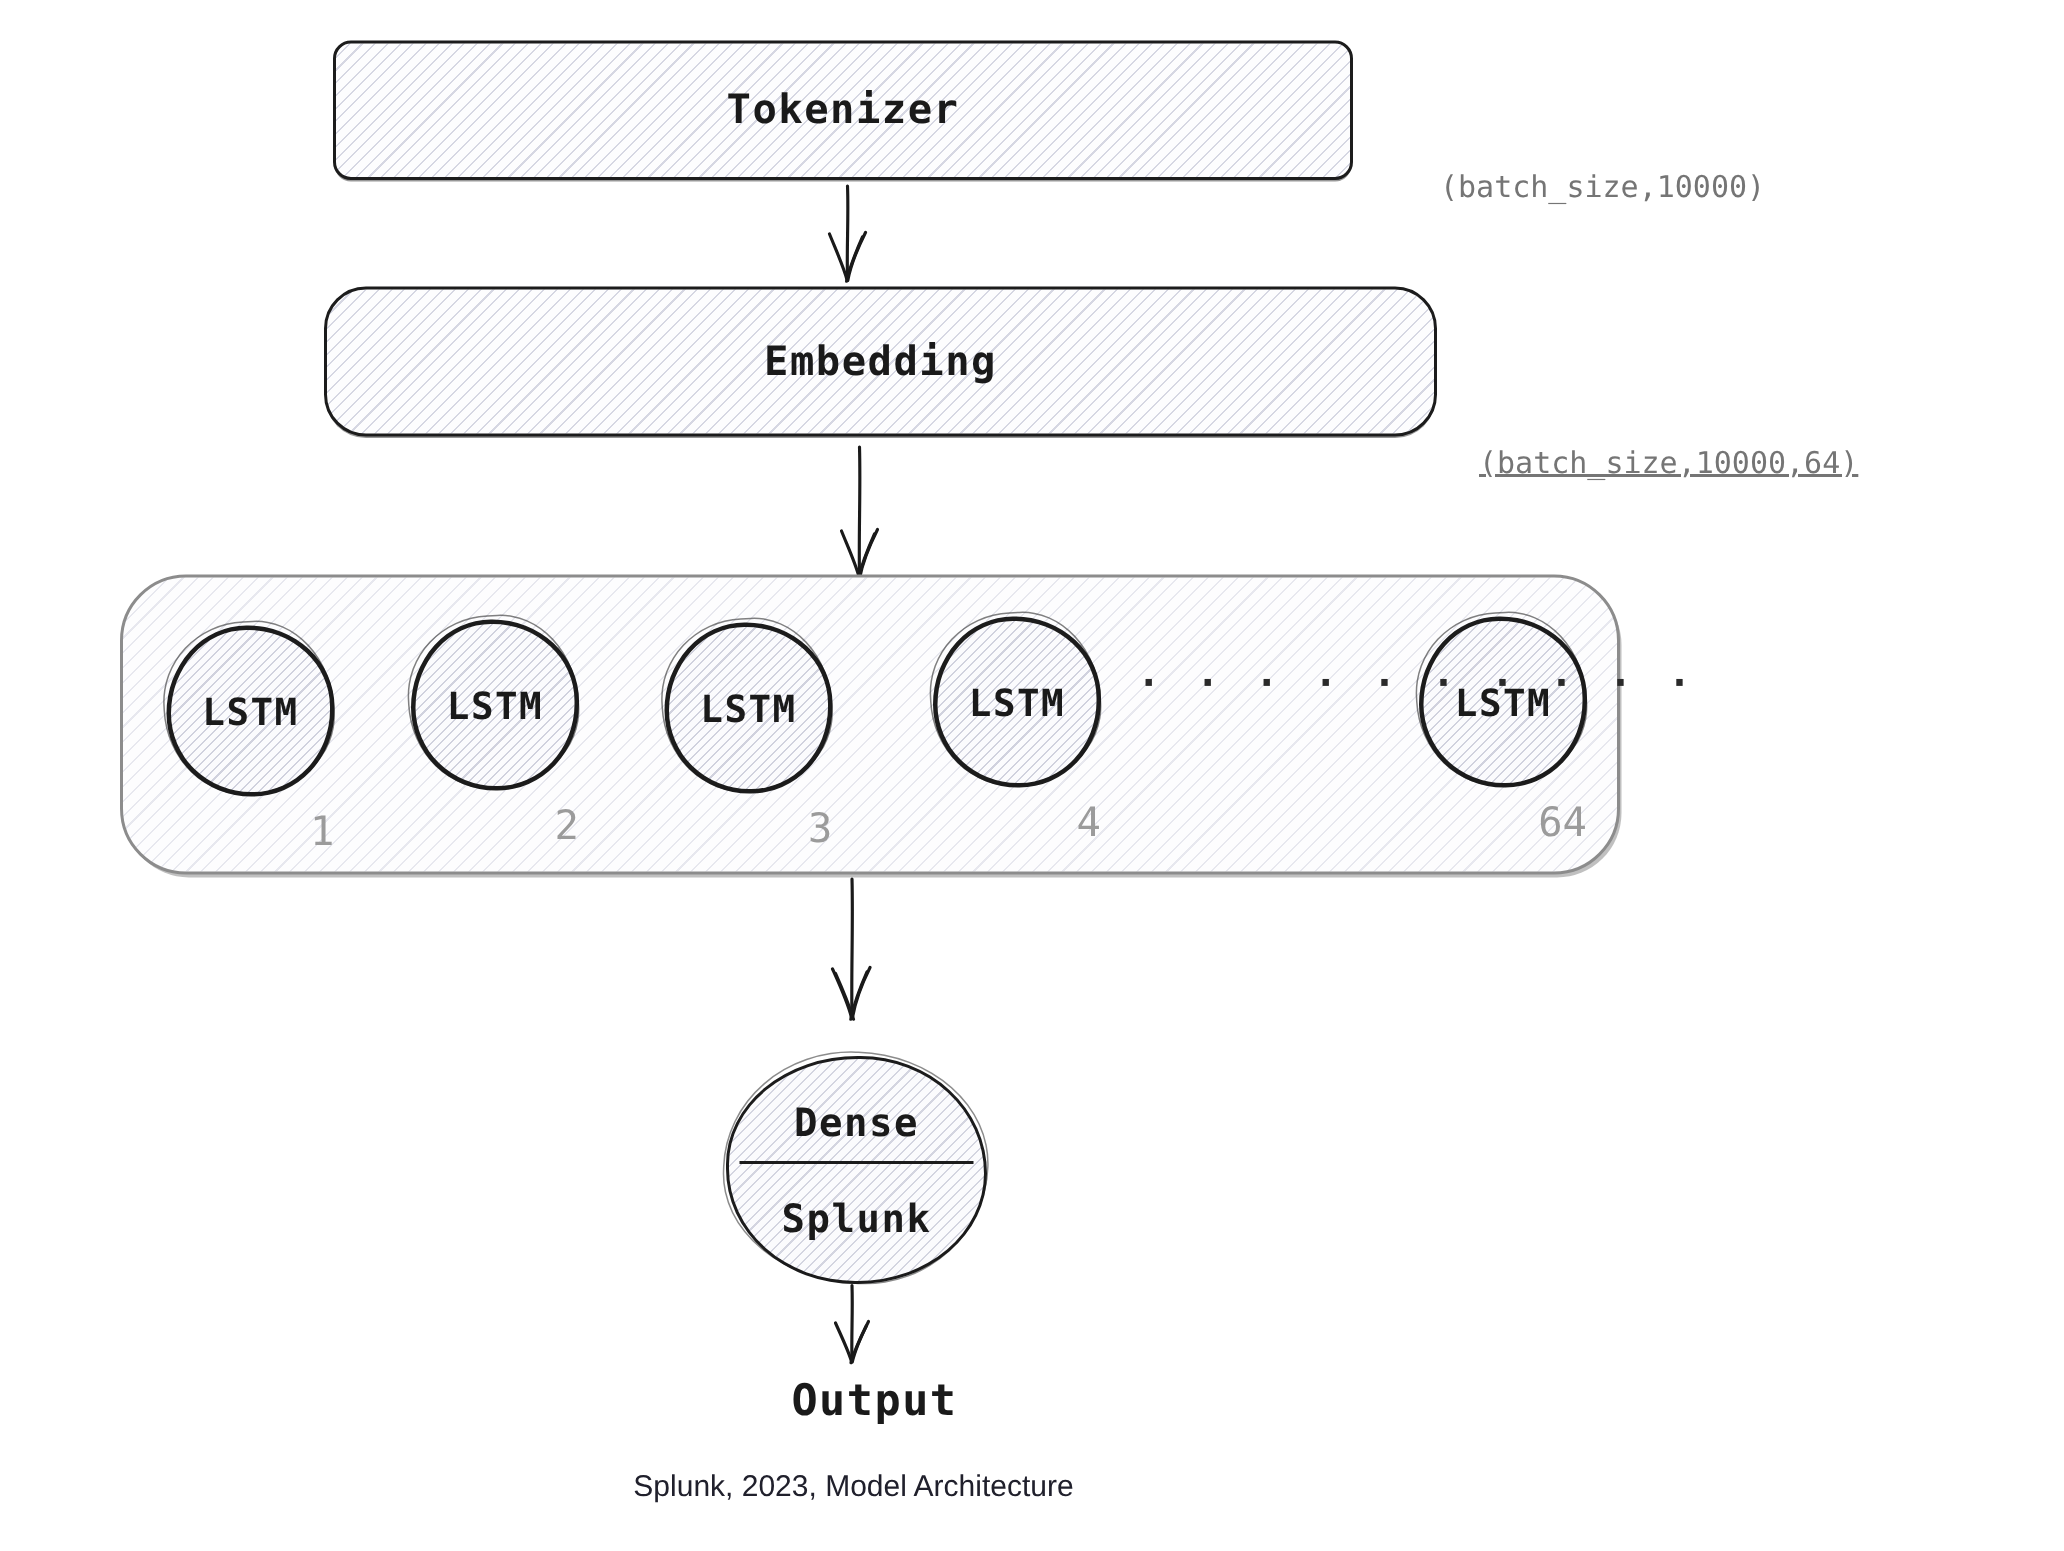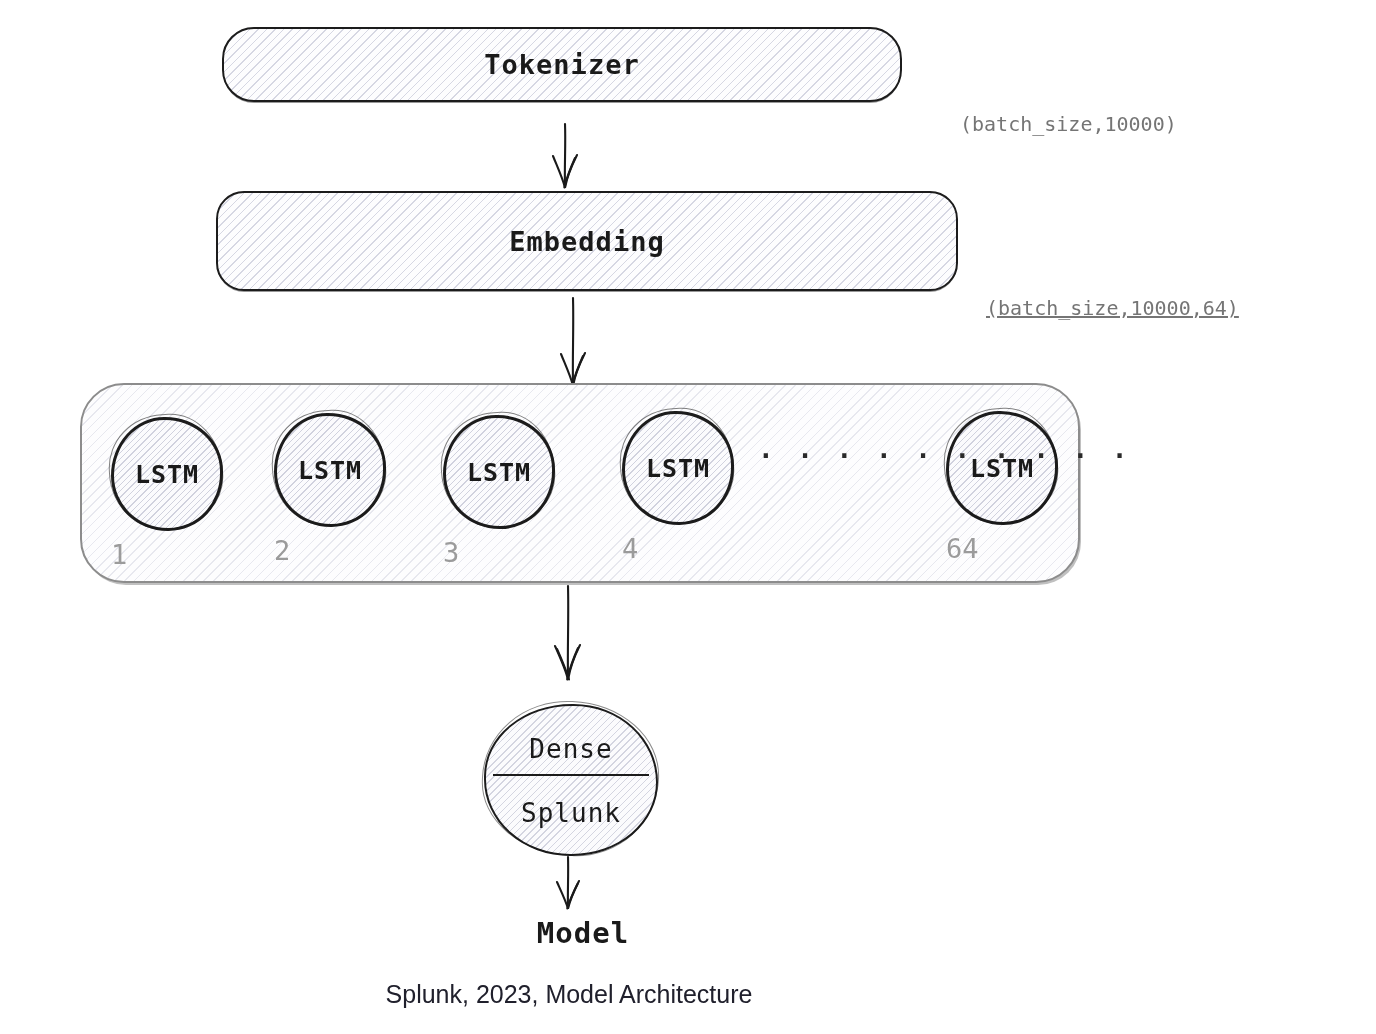--- a/index.html
+++ b/index.html
@@ -10,33 +10,33 @@
   
   .hbox{
     position:absolute;box-sizing:border-box;border:2.5px solid #1c1c1c;
     background:
       repeating-linear-gradient(135deg, rgba(124,128,164,0.30) 0px, rgba(124,128,164,0.30) 1px, transparent 1px, transparent 6px),
       #fdfdfe;
     display:flex;align-items:center;justify-content:center;
     box-shadow:0 2px 0 -1px rgba(26,26,26,0.45);
   }
   .hbox .label{font-size:27px;font-weight:bold;letter-spacing:1px;}
-  #tokenizer-box{left:222px;top:27px;width:680px;height:75px;border-radius:32px;}
+  #tokenizer-box{left:222px;top:27px;width:680px;height:93px;border-radius:12px;}
   #embedding-box{left:216px;top:191px;width:742px;height:100px;border-radius:28px;}
 
   
   #lstm-container{
     position:absolute;left:80px;top:383px;width:1000px;height:200px;box-sizing:border-box;
     border:2.5px solid #8c8c8c;border-radius:44px;
     background:
       repeating-linear-gradient(135deg, rgba(124,128,164,0.17) 0px, rgba(124,128,164,0.17) 1px, transparent 1px, transparent 7px),
       #fdfdfe;
     box-shadow:2px 3px 0 -1px rgba(140,140,140,0.55);
   }
-  .lstm-cell{position:absolute;width:112px;text-align:left;}
+  .lstm-cell{position:absolute;width:112px;text-align:right;}
   .lstm-circle{
     position:relative;width:112px;height:114px;box-sizing:border-box;
     border:3px solid #1c1c1c;
     border-radius:48% 52% 49% 51% / 52% 48% 51% 49%;
     background:
       repeating-linear-gradient(135deg, rgba(110,114,150,0.30) 0px, rgba(110,114,150,0.30) 1px, transparent 1px, transparent 4.5px),
       #fbfbfd;
     display:flex;align-items:center;justify-content:center;
   }
   .lstm-circle::after{
@@ -67,39 +67,39 @@
       repeating-linear-gradient(135deg, rgba(110,114,150,0.28) 0px, rgba(110,114,150,0.28) 1px, transparent 1px, transparent 5px),
       #fbfbfd;
   }
   #dense-ellipse::after{
     content:"";position:absolute;inset:-5px -3px -2px -4px;pointer-events:none;
     border:1.6px solid rgba(26,26,26,0.5);
     border-radius:49% 51% 47% 53% / 52% 48% 53% 47%;
     transform:rotate(2deg);
   }
   #dense-divider{position:absolute;left:4%;right:4%;top:46%;height:2.2px;background:#1c1c1c;}
-  .ellipse-label{position:absolute;width:100%;text-align:center;font-size:26px;font-weight:normal;letter-spacing:1px;}
+  .ellipse-label{position:absolute;width:100%;text-align:center;font-size:26px;font-weight:bold;letter-spacing:1px;}
   #dense-label{top:28px;}
   #sigmoid-label{top:92px;}
 
   
   .arrow{position:absolute;}
   .arrow path{stroke:#1a1a1a;stroke-width:2.1;fill:none;stroke-linecap:round;}
   #arrow-1{left:543px;top:122px;}
   #arrow-2{left:551px;top:296px;}
   #arrow-3{left:546px;top:584px;}
   #arrow-4{left:546px;top:855px;}
 
   #output-label{
     position:absolute;left:483px;top:916px;width:200px;text-align:center;
     font-size:29px;font-weight:bold;letter-spacing:1px;color:#1a1a1a;
   }
   #caption{
     position:absolute;left:189px;top:980px;width:760px;text-align:center;
-    font-family:"Liberation Sans",sans-serif;font-size:25px;font-weight:500;color:#20202c;
+    font-family:"Liberation Sans",sans-serif;font-size:20px;font-weight:500;color:#20202c;
   }
 </style>
 </head>
 <body>
 
 <div id="canvas">
 
   <div class="hbox" id="tokenizer-box">
     <span class="label">Tokenizer</span>
   </div>
@@ -181,17 +181,17 @@
     <div class="ellipse-label" id="sigmoid-label">Splunk</div>
   </div>
 
   <svg class="arrow" id="arrow-4" width="44" height="56" viewBox="0 0 44 56">
     <path d="M22 2 C22.6 20, 21.5 36, 22 52"></path>
     <path d="M11 27 C15 36, 19.8 46, 21.8 53"></path>
     <path d="M33 26 C28.5 35, 24 45, 22.2 53"></path>
     <path d="M31.5 29 C27.5 37, 23.5 46, 21.3 53.5"></path>
   </svg>
 
-  <div id="output-label">Model</div>
+  <div id="output-label">Output</div>
 
   <div id="caption">Splunk, 2023, Model Architecture</div>
 
 </div>
 
 </body></html>

